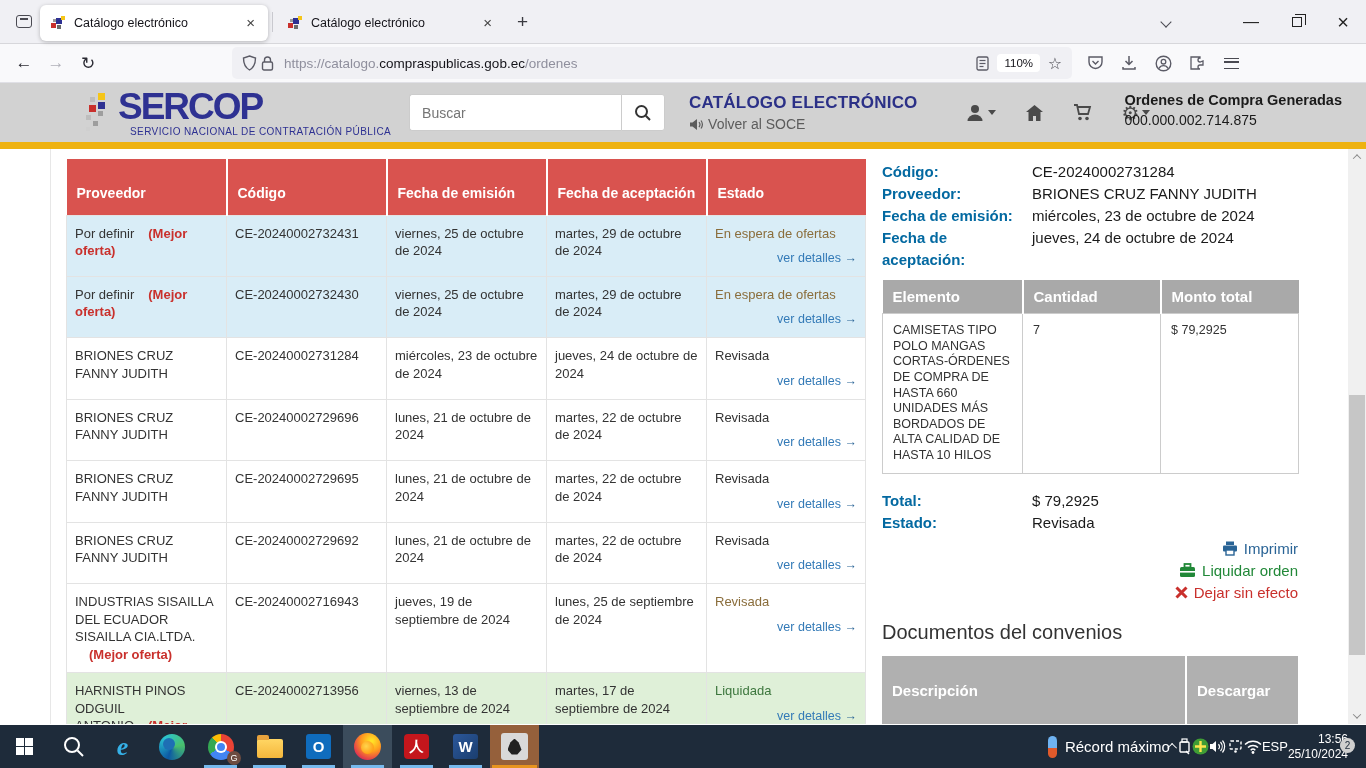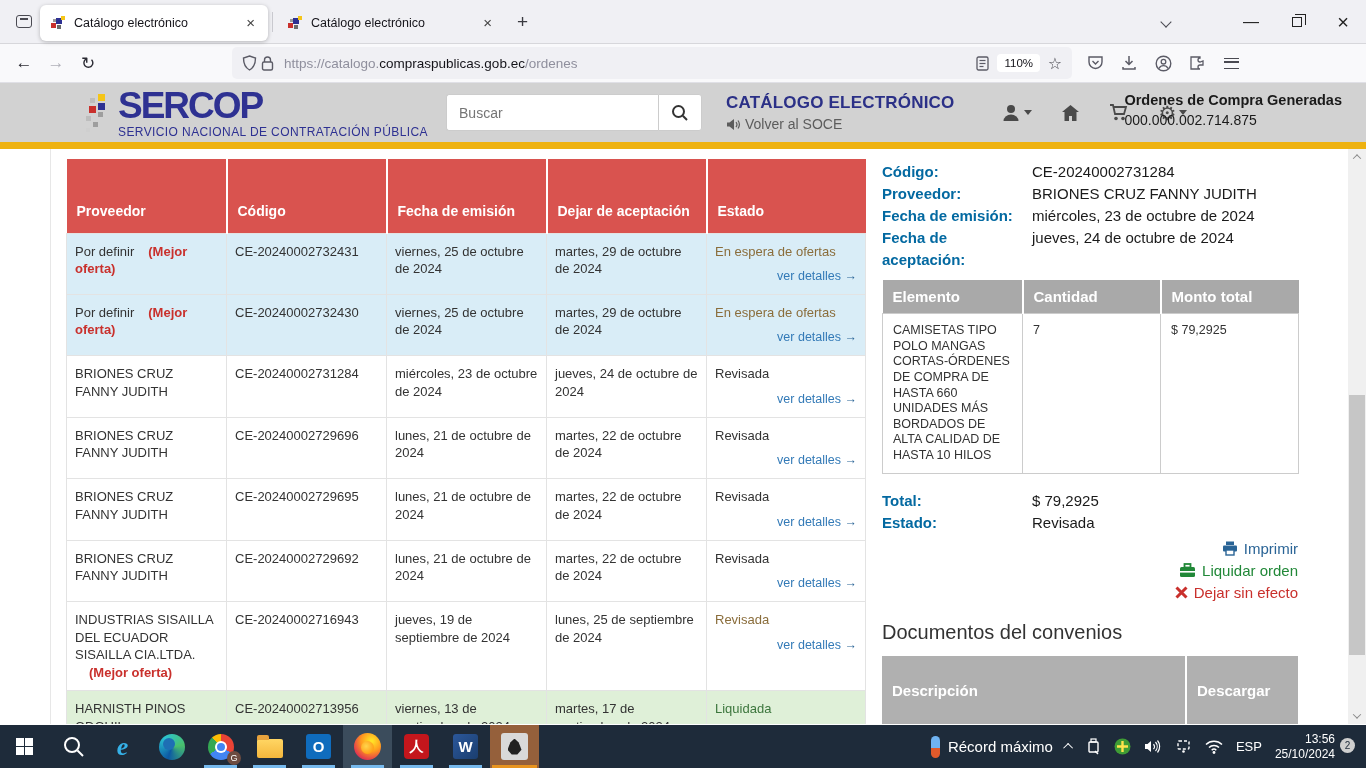--- a/index.html
+++ b/index.html
@@ -37,41 +37,41 @@
   .hamb { width:15px; height:11px; border-top:1.8px solid #4a4a52; border-bottom:1.8px solid #4a4a52; position:relative;}
   .hamb::before{content:"";position:absolute;left:0;right:0;top:2.8px;height:1.8px;background:#4a4a52;}
 
   
   .site-header { height:59px; background:#d2d2d2; display:flex; align-items:center; position:relative; }
   .logo-wrap { margin-left:86px; display:flex; align-items:flex-end; gap:6px; }
   .pixels { position:relative; width:26px; height:44px; }
   .pixels i { position:absolute; width:7px; height:7px; }
   .logo-text-col { line-height:1; }
   .logo-word { font-size:37px; font-weight:bold; color:#2e3192; letter-spacing:-2px; }
-  .logo-tag { font-size:12px; color:#2e3192; letter-spacing:.4px; margin-top:2px; }
+  .logo-tag { font-size:10px; color:#2e3192; letter-spacing:.4px; margin-top:2px;margin-left:12px; }
   .searchbar { display:flex; margin-left:18px; }
   .searchbar input { width:212px; height:37px; border:1px solid #ccc; border-right:none; padding:0 12px; font-size:14px; color:#555; border-radius:3px 0 0 3px; outline:none; background:#fff;}
   .searchbar button { width:44px; height:37px; background:#fff; border:1px solid #ccc; border-radius:0 3px 3px 0; display:flex; align-items:center; justify-content:center; }
   .site-title-block { margin-left:24px; }
   .site-title { font-size:17px; font-weight:bold; color:#2b3087; letter-spacing:.2px; }
   .back-link { display:flex; align-items:center; gap:5px; font-size:14px; color:#5c5c5c; margin-top:3px; }
   .hdr-icons { display:flex; align-items:center; gap:29px; margin-left:48px; color:#4a4a4a;}
   .hdr-ic { display:flex; align-items:center; gap:3px; }
   .caret-dn { width:0;height:0;border-left:4px solid transparent;border-right:4px solid transparent;border-top:5px solid #4a4a4a; }
   .orders-block { position:absolute; right:24px; top:9px; text-align:left; }
   .orders-label { font-size:14.5px; font-weight:bold; color:#1a1a1a; }
   .orders-num { font-size:14px; color:#1a1a1a; margin-top:4px; }
   .yellow-bar { height:7px; background:#eeb211; }
 
   
   .content { position:relative; height:575px; background:#fff; overflow:hidden; }
   .left-line { position:absolute; left:50px; top:0; bottom:0; width:1px; background:#e7e7e7; }
 
   table.orders { position:absolute; left:66px; top:10px; width:799px; border-collapse:collapse; table-layout:fixed; }
-  table.orders th { background:#d9534f; color:#fff; font-size:14px; font-weight:bold; text-align:left; vertical-align:bottom; padding:10px 10px 14px 10px; height:74px; border-right:2px solid #fff; }
+  table.orders th { background:#d9534f; color:#fff; font-size:14px; font-weight:bold; text-align:left; vertical-align:bottom; padding:10px 10px 14px 10px; height:56px; border-right:2px solid #fff; }
   table.orders th:last-child { border-right:none; }
   table.orders td { font-size:13px; color:#333; padding:9px 8px; border:1px solid #e3e3e3; vertical-align:top; line-height:1.35; }
   tr.bg-blue td { background:#d9edf7; }
   tr.bg-green td { background:#dff0d8; }
   tr.bg-white td { background:#fff; }
   .mejor { color:#c9302c; font-weight:bold; margin-left:14px; }
   .estado-cell { position:relative; }
   .st-olive { color:#8a6d3b; }
   .st-green { color:#3c763d; }
   .st-default { color:#333; }
@@ -120,21 +120,21 @@
   .folder { width:26px; height:19px; background:linear-gradient(#ffd664,#f5b73c); border-radius:2px; position:relative; margin-top:4px;}
   .folder::before { content:""; position:absolute; top:-4px; left:0; width:12px; height:5px; background:#e8a33d; border-radius:2px 2px 0 0; }
   .outlook-sq { width:25px; height:25px; background:#0f6cbd; border-radius:3px; display:flex; align-items:center; justify-content:center; color:#fff; font-weight:bold; font-size:15px; }
   .firefox-c { width:27px; height:27px; border-radius:50%; background:radial-gradient(circle at 65% 30%,#ffe226 5%,#ff9a1f 40%,#e1374f 75%,#b5007f 100%); position:relative;}
   .firefox-c::before{content:"";position:absolute;left:7px;top:8px;width:13px;height:13px;border-radius:50%;background:radial-gradient(circle at 40% 40%,#ffd54d,#ff8a00);}
   .acro-sq { width:25px; height:25px; background:#c4161c; border-radius:4px; display:flex; align-items:center; justify-content:center; color:#fff; font-size:14px; font-weight:bold;}
   .word-sq { width:25px; height:25px; background:linear-gradient(135deg,#2b579a,#1b3e6f); border-radius:3px; display:flex; align-items:center; justify-content:center; color:#fff; font-weight:bold; font-size:15px; }
   .java-sq { width:27px; height:27px; background:#d9d9d9; border-radius:3px; display:flex; align-items:center; justify-content:center; }
   .java-blob { width:14px; height:16px; background:#222; clip-path:polygon(50% 0,80% 25%,100% 70%,70% 100%,30% 100%,0 70%,20% 25%); }
 
-  .tray { margin-left:auto; display:flex; align-items:center; color:#fff; padding-right:8px; gap:13px; }
+  .tray { margin-left:auto; display:flex; align-items:center; color:#fff; padding-right:8px; }
   .tray .temp { display:flex; align-items:center; gap:8px; font-size:15px; }
   .thermo { width:9px; height:22px; background:linear-gradient(#6fb3f2 55%,#e05a2b 55%); border-radius:5px; position:relative; }
   .tray .sm { font-size:13px; }
   .chev-up { display:inline-block; width:7px; height:7px; border-left:1.6px solid #fff; border-top:1.6px solid #fff; transform:rotate(45deg) translateY(2px); }
   .clockblk { text-align:right; font-size:12px; line-height:1.25; }
   .bubble { width:20px; height:16px; background:#fff; border-radius:2px; position:relative; }
   .bubble::after { content:""; position:absolute; bottom:-4px; right:3px; border-left:5px solid transparent; border-top:5px solid #fff; }
   .bubble i { position:absolute; left:3px; right:3px; height:1.7px; background:#1e2b3a; }
   .badge2 { position:absolute; right:-7px; bottom:-6px; width:15px; height:15px; border-radius:50%; background:#cfcfcf; color:#1e2b3a; font-size:10px; display:flex; align-items:center; justify-content:center; }
 
@@ -333,21 +333,21 @@
           <col style="width:160px">
           <col style="width:160px">
           <col style="width:160px">
           <col style="width:159px">
         </colgroup>
       <thead>
           <tr>
             <th>Proveedor</th>
             <th>Código</th>
             <th>Fecha de emisión</th>
-            <th>Dejar de aceptación</th>
+            <th>Fecha de aceptación</th>
             <th>Estado</th>
           </tr>
         </thead>
       <tbody>
   <tr class="bg-blue">
     <td>Por definir<span class="mejor">(Mejor oferta)</span></td>
     <td>CE-20240002732431</td>
     <td>viernes, 25 de octubre de 2024</td>
     <td>martes, 29 de octubre de 2024</td>
     <td class="estado-cell">

